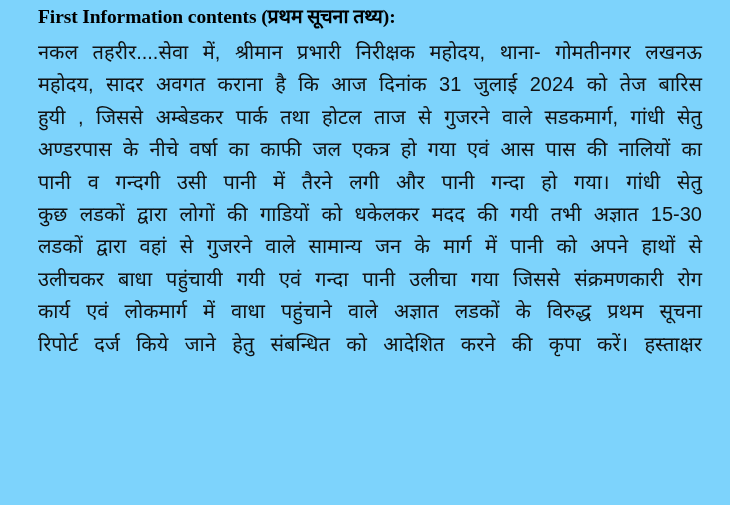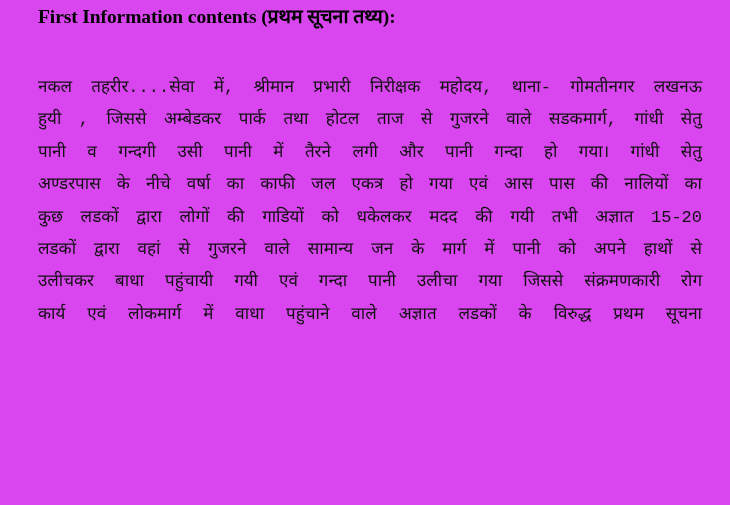--- a/index.html
+++ b/index.html
@@ -36,24 +36,23 @@
     letter-spacing: -0.1px;
     white-space: nowrap;
     color: #000000;
   }
 
   .fir-body {
     position: absolute;
     left: 38px;
     top: 36px;
     width: 664px;
-    font-family: Liberation Mono, monospace;
-    font-size: 17px;
+    font-family: Liberation Sans, sans-serif;
+    font-size: 20px;
     color: #111111;
-    margin-top: 36px;
   }
 
   .fir-line {
     display: block;
     height: 32.4px;
     line-height: 32.4px;
     width: 664px;
     white-space: nowrap;
     overflow: visible;
     
@@ -70,28 +69,30 @@
   }
 
   
   .fir-line.last > .lt {
     text-align-last: left;
   }
 </style>
 </head>
 <body style="background: rgb(255, 255, 255);">
 
-<div class="page" style="background: #d946ef;">
+<div class="page" style="background: #7dd3fc;">
 
   <div class="fir-heading">First Information contents (प्रथम सूचना तथ्य):</div>
 
   <div class="fir-body" style="color: rgb(17, 17, 17);">
     <span class="fir-line"><span class="lt">नकल तहरीर....सेवा में, श्रीमान प्रभारी निरीक्षक महोदय, थाना- गोमतीनगर लखनऊ</span></span>
+    <span class="fir-line"><span class="lt">महोदय, सादर अवगत कराना है कि आज दिनांक 31 जुलाई 2024 को तेज बारिस</span></span>
     <span class="fir-line"><span class="lt">हुयी , जिससे अम्बेडकर पार्क तथा होटल ताज से गुजरने वाले सडकमार्ग, गांधी सेतु</span></span>
+    <span class="fir-line"><span class="lt">अण्डरपास के नीचे वर्षा का काफी जल एकत्र हो गया एवं आस पास की नालियों का</span></span>
     <span class="fir-line"><span class="lt">पानी व गन्दगी उसी पानी में तैरने लगी और पानी गन्दा हो गया। गांधी सेतु</span></span>
-    <span class="fir-line"><span class="lt">अण्डरपास के नीचे वर्षा का काफी जल एकत्र हो गया एवं आस पास की नालियों का</span></span>
-    <span class="fir-line"><span class="lt">कुछ लडकों द्वारा लोगों की गाडियों को धकेलकर मदद की गयी तभी अज्ञात 15-20</span></span>
+    <span class="fir-line"><span class="lt">कुछ लडकों द्वारा लोगों की गाडियों को धकेलकर मदद की गयी तभी अज्ञात 15-30</span></span>
     <span class="fir-line"><span class="lt">लडकों द्वारा वहां से गुजरने वाले सामान्य जन के मार्ग में पानी को अपने हाथों से</span></span>
     <span class="fir-line"><span class="lt">उलीचकर बाधा पहुंचायी गयी एवं गन्दा पानी उलीचा गया जिससे संक्रमणकारी रोग</span></span>
     <span class="fir-line"><span class="lt">कार्य एवं लोकमार्ग में वाधा पहुंचाने वाले अज्ञात लडकों के विरुद्ध प्रथम सूचना</span></span>
+    <span class="fir-line"><span class="lt">रिपोर्ट दर्ज किये जाने हेतु संबन्धित को आदेशित करने की कृपा करें। हस्ताक्षर</span></span>
   </div>
 
 </div>
 
 </body></html>

